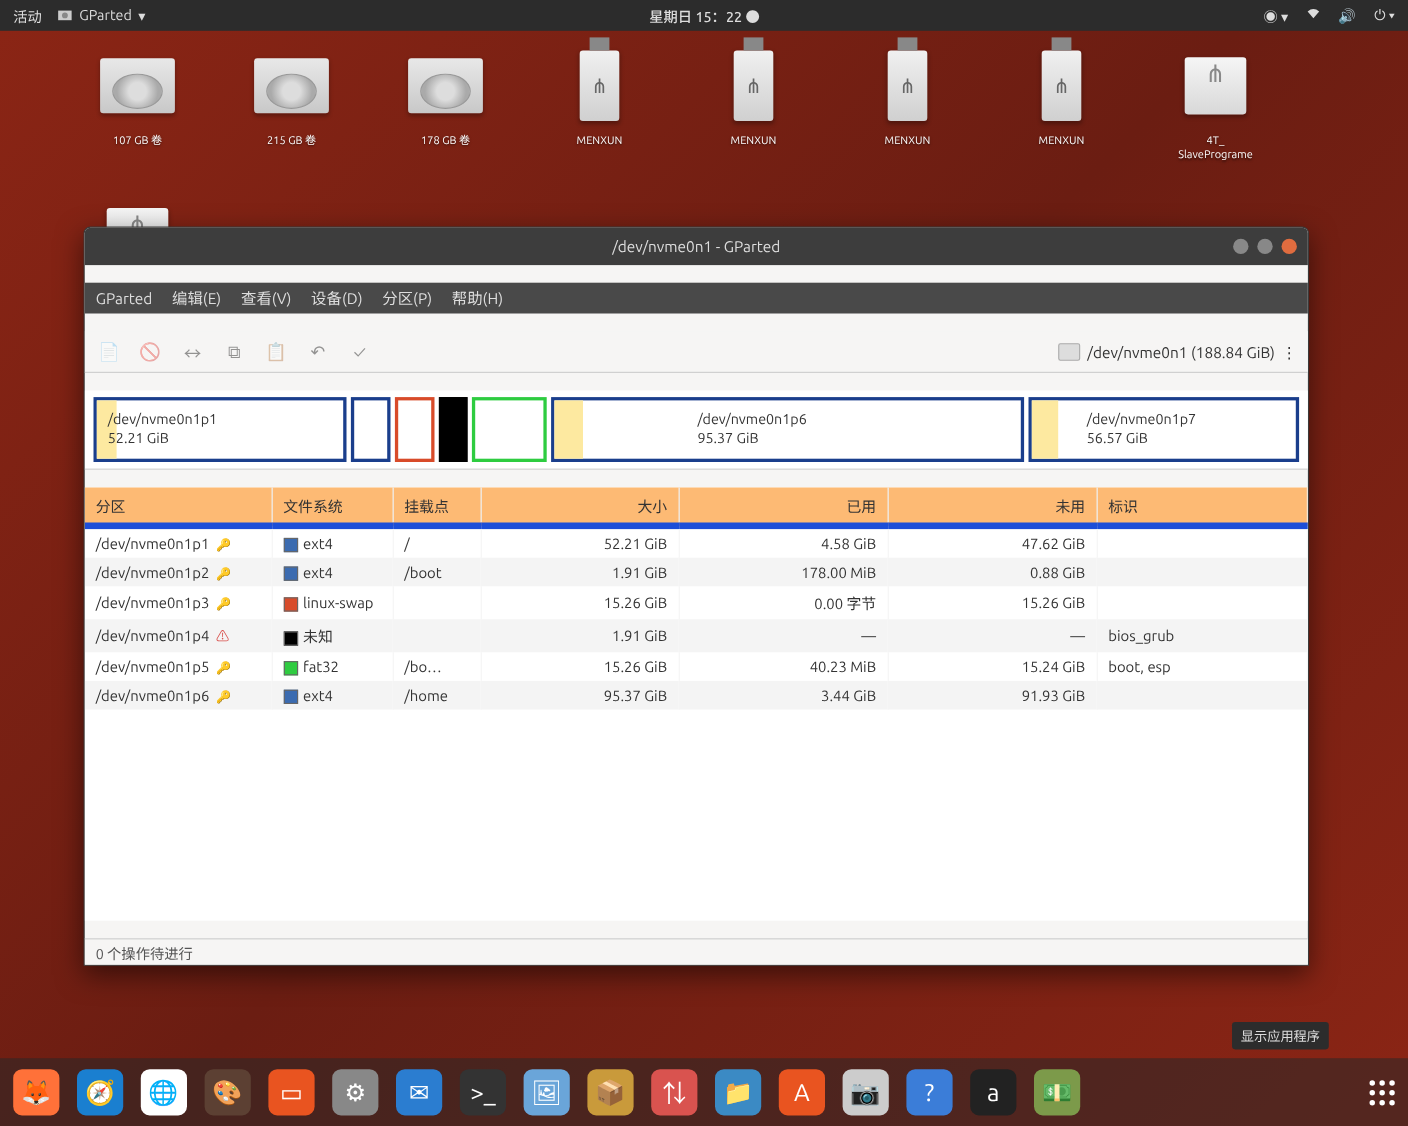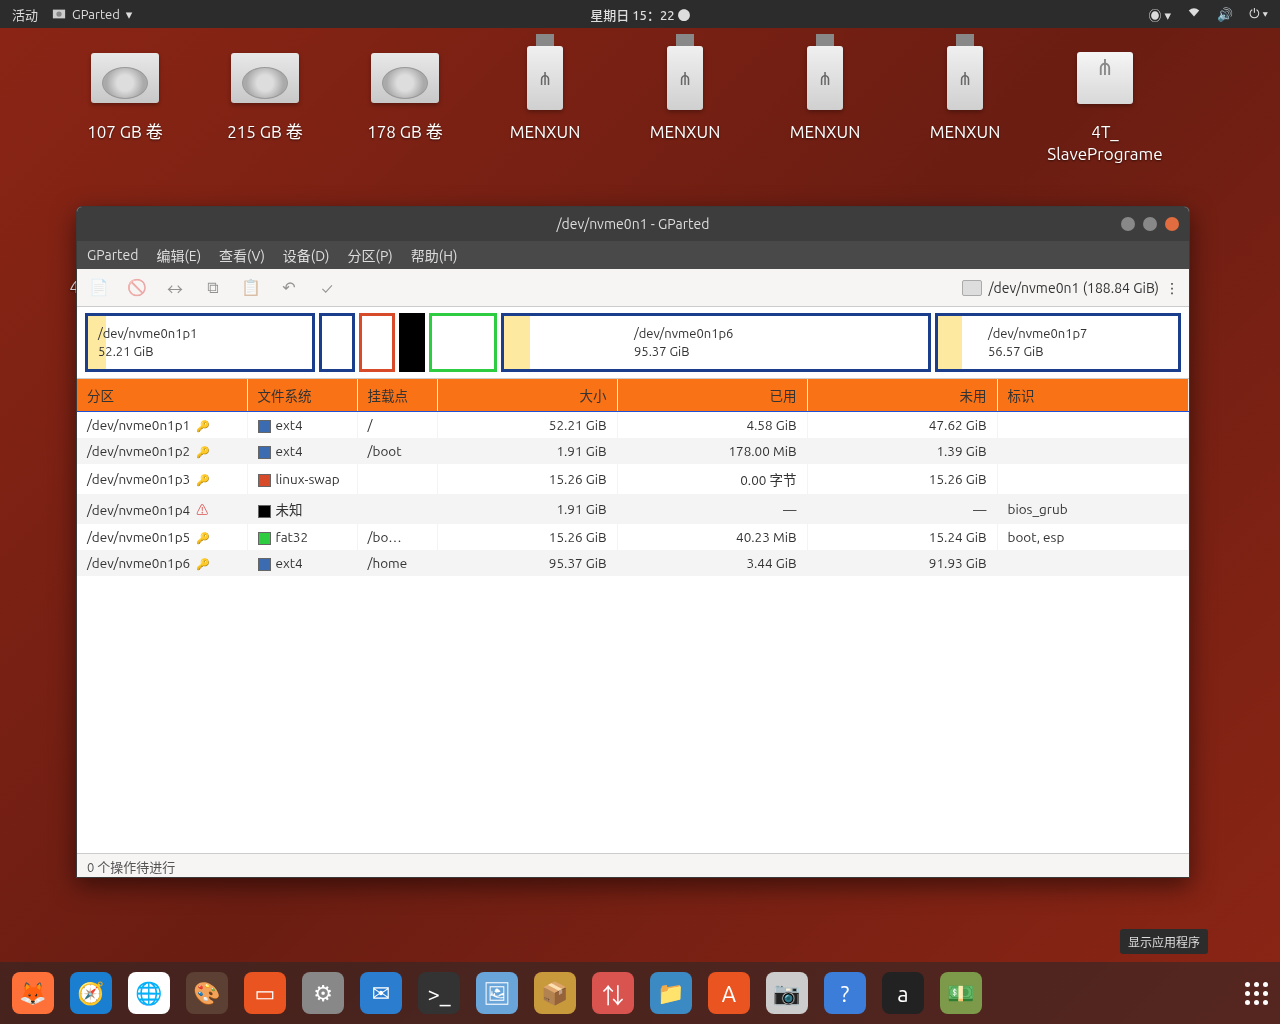--- a/index.html
+++ b/index.html
@@ -10,31 +10,31 @@
 .topbar .left { display: flex; align-items: center; gap: 14px; }
 .topbar .center { flex: 1; text-align: center; font-weight: 500; }
 .topbar .right { display: flex; align-items: center; gap: 16px; }
 .topbar .app-indicator { display: flex; align-items: center; gap: 6px; }
 .topbar svg { width: 14px; height: 14px; fill: #ddd; }
 
 
 .desktop { position: absolute; top: 40px; left: 70px; right: 20px; display: flex; gap: 30px; flex-wrap: wrap; }
 .desktop-icon { display: flex; flex-direction: column; align-items: center; width: 110px; cursor: pointer; }
 .desktop-icon .icon-img { width: 90px; height: 75px; display: flex; align-items: center; justify-content: center; }
-.desktop-icon .label { color: #fff; font-size: 17px; text-align: center; margin-top: 6px; text-shadow: 0 1px 2px rgba(0,0,0,0.6); line-height: 1.3; }
+.desktop-icon .label { color: #fff; font-size: 10px; text-align: center; margin-top: 6px; text-shadow: 0 1px 2px rgba(0,0,0,0.6); line-height: 1.3; }
 .disk-shape { width: 68px; height: 50px; background: linear-gradient(#e8e8e8, #c8c8c8); border-radius: 3px; position: relative; box-shadow: 0 2px 4px rgba(0,0,0,0.3); }
 .disk-shape::after { content: ""; position: absolute; bottom: 4px; left: 50%; transform: translateX(-50%); width: 44px; height: 30px; border: 1px solid #999; border-radius: 50%; background: radial-gradient(circle, #ddd 30%, #aaa 70%); }
 .usb-shape { width: 36px; height: 64px; background: linear-gradient(#f0f0f0, #d0d0d0); border-radius: 3px; position: relative; box-shadow: 0 2px 4px rgba(0,0,0,0.3); }
 .usb-shape::before { content: ""; position: absolute; top: -12px; left: 50%; transform: translateX(-50%); width: 18px; height: 12px; background: #888; }
 .usb-shape::after { content: "⋔"; position: absolute; top: 50%; left: 50%; transform: translate(-50%, -50%); font-size: 18px; color: #666; }
 .ext-shape { width: 56px; height: 52px; background: linear-gradient(#f5f5f5, #d8d8d8); border-radius: 3px; position: relative; box-shadow: 0 2px 4px rgba(0,0,0,0.3); }
 .ext-shape::after { content: "⋔"; position: absolute; top: 30%; left: 50%; transform: translate(-50%, -50%); font-size: 22px; color: #888; }
 
 
-.window { position: absolute; top: 206px; left: 76px; width: 1114px; height: 672px; background: #f6f5f4; border: 1px solid #3a3a3a; border-radius: 6px 6px 0 0; box-shadow: 0 8px 24px rgba(0,0,0,0.5); display: flex; flex-direction: column; overflow: hidden; }
+.window { position: absolute; top: 206px; left: 76px; width: 1114px; height: 672px; background: #f6f5f4; border: 1px solid #3a3a3a; border-radius: 6px 6px 0 0; box-shadow: 0 8px 24px rgba(0,0,0,0.5); display: flex; flex-direction: column; overflow: hidden; gap: 16px; }
 .titlebar { height: 34px; background: #3d3d3d; color: #ddd; display: flex; align-items: center; justify-content: center; position: relative; font-size: 14px; }
 .titlebar .controls { position: absolute; right: 10px; display: flex; gap: 8px; }
 .titlebar .controls span { width: 14px; height: 14px; border-radius: 50%; display: inline-block; }
 .ctl-min { background: #888; }
 .ctl-max { background: #888; }
 .ctl-close { background: #e06c3f; }
 
 .menubar { height: 28px; background: #494949; color: #ddd; display: flex; align-items: center; padding: 0 10px; gap: 18px; font-size: 14px; }
 .menubar span { cursor: pointer; }
 
@@ -55,21 +55,21 @@
 .pb3 { flex: 0 0 36px; border-color: #d84b2a; }
 .pb4 { flex: 0 0 10px; border-color: #000; background: #000; }
 .pb5 { flex: 0 0 68px; border-color: #2ecc40; }
 .pb6 { flex: 0 0 430px; border-color: #1a3e8c; }
 .pb6 .fill { width: 26px; }
 .pb7 { flex: 1; border-color: #1a3e8c; }
 .pb7 .fill { width: 24px; }
 
 .table-wrap { flex: 1; background: #fff; overflow: auto; }
 table { width: 100%; border-collapse: collapse; font-size: 13.5px; color: #333; }
-th { text-align: left; font-weight: normal; padding: 6px 10px; border-bottom: 1px solid #1d4ed8; border-right: 1px solid #eee; background: #f97316; }
+th { text-align: left; font-weight: normal; padding: 6px 10px; border-bottom: 6px solid #1d4ed8; border-right: 1px solid #eee; background: #fdba74; }
 th.num { text-align: right; }
 td { padding: 5px 10px; border-right: 1px solid #f4f4f4; }
 td.num { text-align: right; }
 tbody tr:nth-child(even) { background: #f4f4f4; }
 .fs-swatch { display: inline-block; width: 13px; height: 13px; margin-right: 5px; vertical-align: middle; border: 1px solid #666; }
 .sw-ext4 { background: #3b6bb0; }
 .sw-swap { background: #d84b2a; }
 .sw-unknown { background: #000; }
 .sw-fat32 { background: #2ecc40; }
 .key-icon { color: #aaa; font-size: 11px; margin-left: 3px; }
@@ -243,21 +243,21 @@
     <td class="num">4.58 GiB</td>
     <td class="num">47.62 GiB</td>
     <td></td>
           </tr>
           <tr>
     <td>/dev/nvme0n1p2 <span class="key-icon">🔑</span></td>
     <td><span class="fs-swatch sw-ext4"></span>ext4</td>
     <td>/boot</td>
     <td class="num">1.91 GiB</td>
     <td class="num">178.00 MiB</td>
-    <td class="num">1.39 GiB</td>
+    <td class="num">0.88 GiB</td>
     <td></td>
           </tr>
           <tr>
     <td>/dev/nvme0n1p3 <span class="key-icon">🔑</span></td>
     <td><span class="fs-swatch sw-swap"></span>linux-swap</td>
     <td></td>
     <td class="num">15.26 GiB</td>
     <td class="num">0.00 字节</td>
     <td class="num">15.26 GiB</td>
     <td></td>

